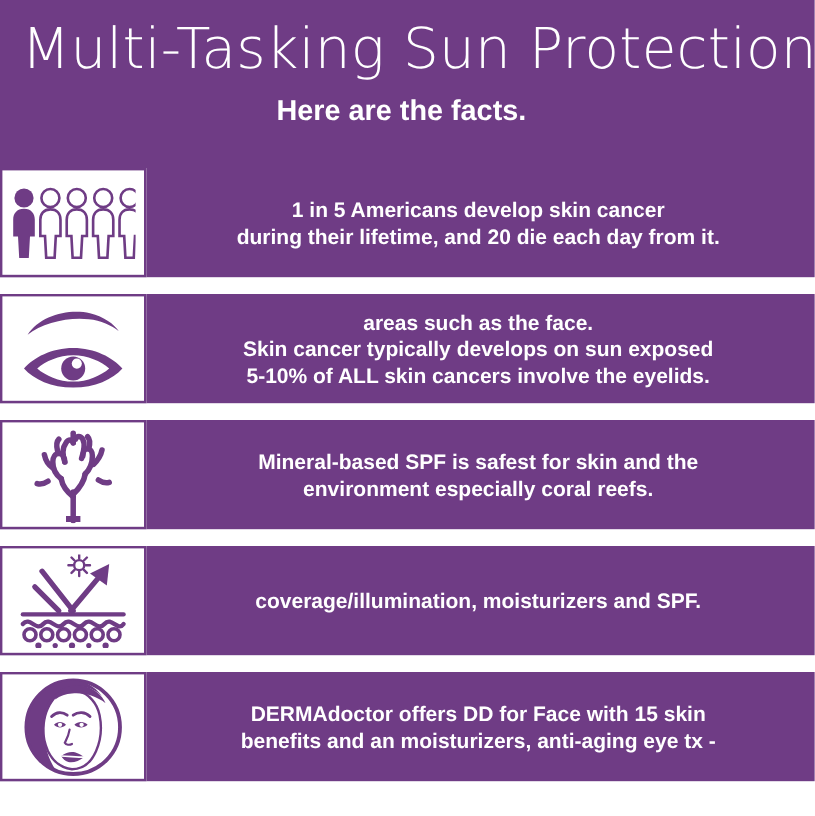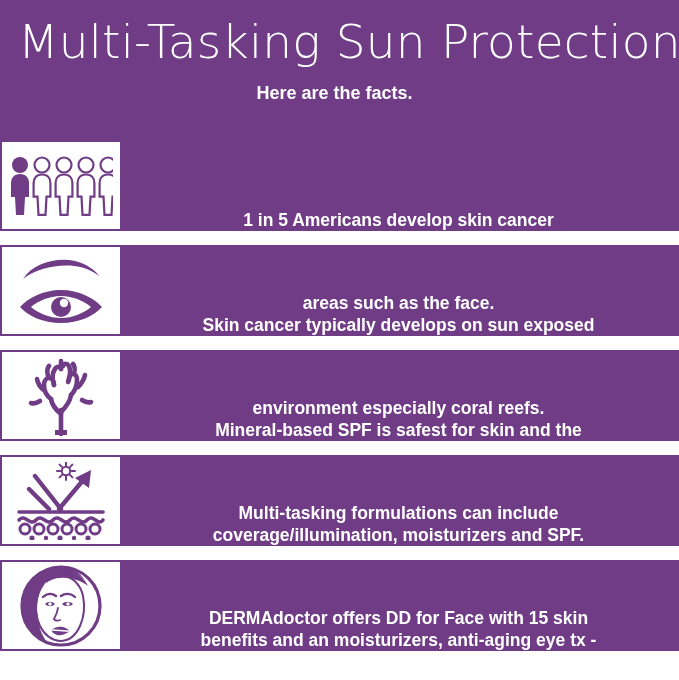--- a/index.html
+++ b/index.html
@@ -40,21 +40,21 @@
     letter-spacing: 0.2px;
     text-align: left;
     padding-left: 18px;
     white-space: nowrap;
     -webkit-font-smoothing: antialiased;
   }
   .header-subtitle {
     color: #ffffff;
     font-family: "Liberation Sans", sans-serif;
     font-weight: bold;
-    font-size: 18px;
+    font-size: 24px;
     line-height: 22px;
     text-align: center;
     margin-top: 12px;
     padding-right: 10px;
   }
 
   
   .rows {
     position: absolute;
     left: 0;
@@ -87,21 +87,21 @@
     position: relative;
     z-index: 2;
   }
   .icon-box svg {
     display: block;
   }
 
   .fact-text {
     flex: 1 1 auto;
     display: flex;
-    align-items: flex-end;
+    align-items: center;
     justify-content: center;
     padding: 0 14px 0 10px;
     box-sizing: border-box;
   }
   .fact-text-inner {
     color: #ffffff;
     font-family: "Liberation Sans", sans-serif;
     font-weight: bold;
     font-size: 17.5px;
     line-height: 22px;
@@ -140,39 +140,41 @@
               <path d="M77 19.5c-5.6 0-8.4 3.7-8.4 8.6v13.6h3.9l1 18.1h7l1-18.1h3.9V28.1c0-4.9-2.8-8.6-8.4-8.6z"></path>
               <circle cx="99" cy="10" r="7.5"></circle>
               <path d="M99 19.5c-5.6 0-8.4 3.7-8.4 8.6v13.6h3.9l1 18.1h7l1-18.1h3.9V28.1c0-4.9-2.8-8.6-8.4-8.6z"></path>
             </g>
           </svg>
         </span>
       </div>
       <div class="fact-text">
         <div class="fact-text-inner">
           <span class="fact-line">1 in 5 Americans develop skin cancer</span>
+          <span class="fact-line">during their lifetime, and 20 die each day from it.</span>
         </div>
       </div>
     </div>
 
     <div class="fact-row">
       <div class="icon-box">
         <span>
           <svg width="96" height="68" viewBox="0 0 96 68">
             <path d="M10 22C20 6 44 0 62 4c12 3 20 9 24 15-6-5-15-9-25-10C44 7 22 12 10 22z" fill="#6f3c85"></path>
             <path d="M48 33c-18 0-33 8-41 17 8 9 23 16 41 16s33-7 41-16c-8-9-23-17-41-17zm0 6c12 0 23 5 30 11-7 6-18 11-30 11s-23-5-30-11c7-6 18-11 30-11z" fill="#6f3c85"></path>
             <circle cx="48" cy="50" r="10" fill="#6f3c85"></circle>
             <circle cx="51" cy="46" r="4.2" fill="#ffffff"></circle>
           </svg>
         </span>
       </div>
       <div class="fact-text">
         <div class="fact-text-inner">
           <span class="fact-line">areas such as the face.</span>
           <span class="fact-line">Skin cancer typically develops on sun exposed</span>
+          <span class="fact-line">5-10% of ALL skin cancers involve the eyelids.</span>
         </div>
       </div>
     </div>
 
     <div class="fact-row">
       <div class="icon-box">
         <span>
           <svg width="74" height="80" viewBox="0 0 74 80">
             <g fill="none" stroke="#6f3c85" stroke-width="4.6" stroke-linecap="round" stroke-linejoin="round">
               <path d="M37 78V54"></path>
@@ -189,22 +191,22 @@
               <path d="M37 13V5"></path>
               <path d="M16 45c-3 2-6 3-9 2"></path>
               <path d="M58 44c3 2 6 3 9 2"></path>
             </g>
             <path d="M31 74h12v5H31z" fill="#6f3c85"></path>
           </svg>
         </span>
       </div>
       <div class="fact-text">
         <div class="fact-text-inner">
+          <span class="fact-line">Mineral-based SPF is safest for skin and the</span>
           <span class="fact-line">environment especially coral reefs.</span>
-          <span class="fact-line">Mineral-based SPF is safest for skin and the</span>
         </div>
       </div>
     </div>
 
     <div class="fact-row">
       <div class="icon-box">
         <span>
           <svg width="96" height="78" viewBox="0 0 96 78">
 
             <g stroke="#6f3c85" stroke-width="2" stroke-linecap="round">
@@ -237,21 +239,20 @@
               <circle cx="33" cy="76" r="2.2"></circle>
               <circle cx="47" cy="76" r="2.6"></circle>
               <circle cx="61" cy="76" r="2.2"></circle>
               <circle cx="75" cy="76" r="2.6"></circle>
             </g>
           </svg>
         </span>
       </div>
       <div class="fact-text">
         <div class="fact-text-inner">
-          <span class="fact-line">Multi-tasking formulations can include</span>
           <span class="fact-line">coverage/illumination, moisturizers and SPF.</span>
         </div>
       </div>
     </div>
 
     <div class="fact-row">
       <div class="icon-box">
         <span>
           <svg width="86" height="84" viewBox="0 0 86 84">
             <circle cx="43" cy="42" r="39" fill="none" stroke="#6f3c85" stroke-width="3.2"></circle>

